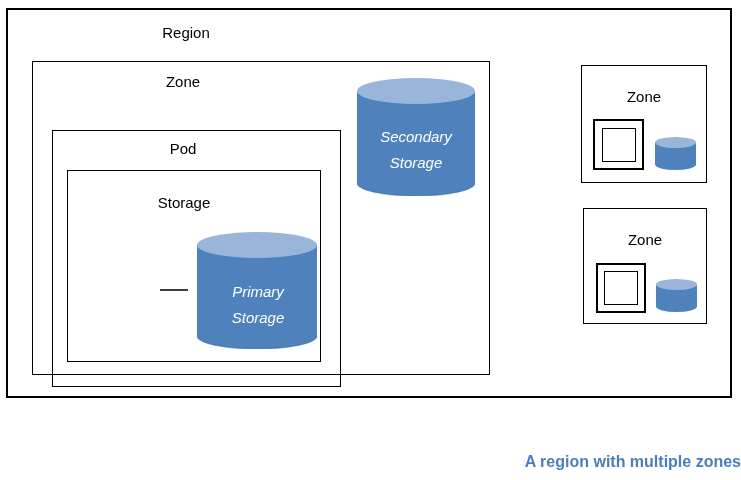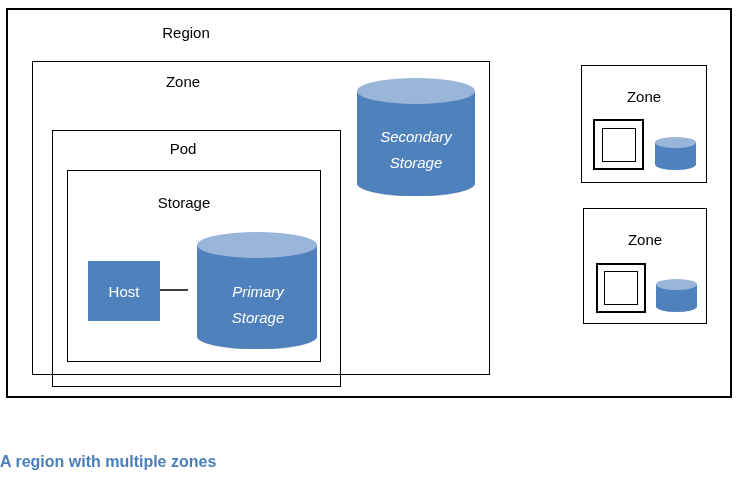--- a/index.html
+++ b/index.html
@@ -76,21 +76,21 @@
   .sq-inner {
     box-sizing: border-box;
     width: 34px;
     height: 34px;
     border: 1.5px solid var(--box-border, #000);
     background: #fff;
   }
   .caption {
     position: absolute;
     left: 0; right: 0;
-    text-align: left;
+    text-align: right;
     font-size: 16px;
     font-weight: bold;
     color: var(--caption-text, #4a7ebb);
   }
 </style>
 </head>
 <body>
 
 <div class="stage">
 
@@ -115,23 +115,20 @@
       </div>
 
       <div class="box" style="left:19px; top:36px; width:289px; height:257px;margin-top:32px;">
 
         <div class="lbl" style="left:130px; top:9px;">Pod</div>
 
         <div class="box" style="left:14px; top:39px; width:254px; height:192px;">
 
           <div class="lbl" style="left:116px; top:23px;">Storage</div>
 
-          <div class="host-box" style="left:20px; top:90px; width:72px; height:60px;">
-            <span>Host</span>
-          </div>
 
           <div class="connector" style="left:92px; top:118px; width:28px;"></div>
 
           <div class="cyl" style="left:119px; top:61px; width:132px; height:117px;padding-left:10px;">
             <svg width="120" height="117" viewBox="0 0 120 117">
               <path d="M0,13 L0,104 A60,13 0 0 0 120,104 L120,13 Z" style="fill:var(--shape-fill,#4f81bd)"></path>
               <path d="M0,104 A60,13 0 0 0 120,104" style="fill:none;stroke:var(--shape-rim,#3e6da5);stroke-width:1.2;opacity:.55"></path>
               <ellipse cx="60" cy="13" rx="60" ry="13" style="fill:var(--shape-top,#9ab5da)"></ellipse>
             </svg>
             <div class="cyl-label" style="top:47px; line-height:26px;">

